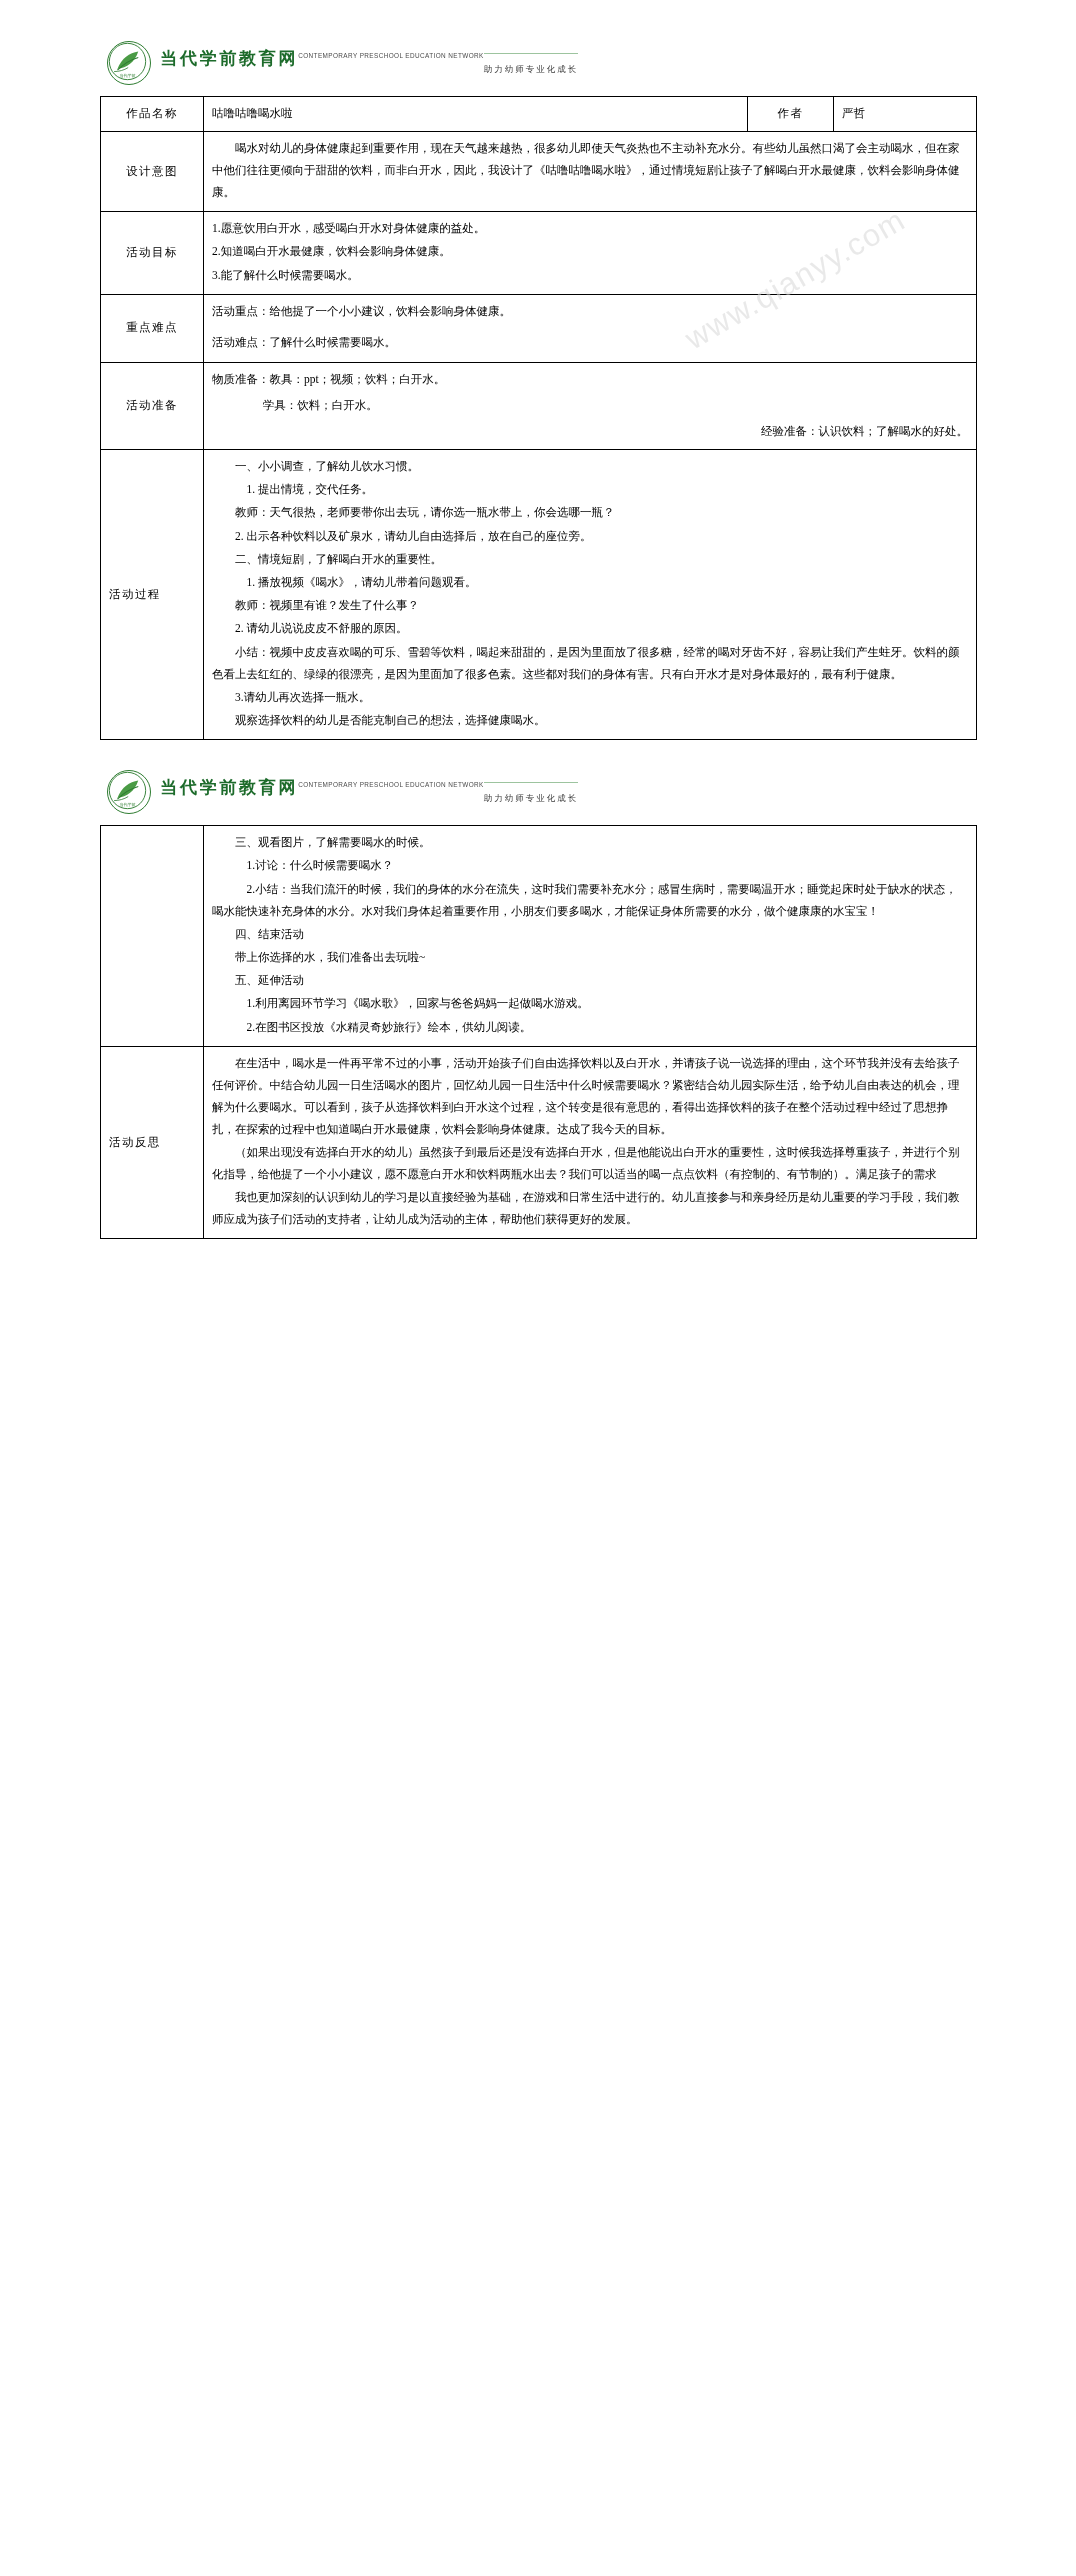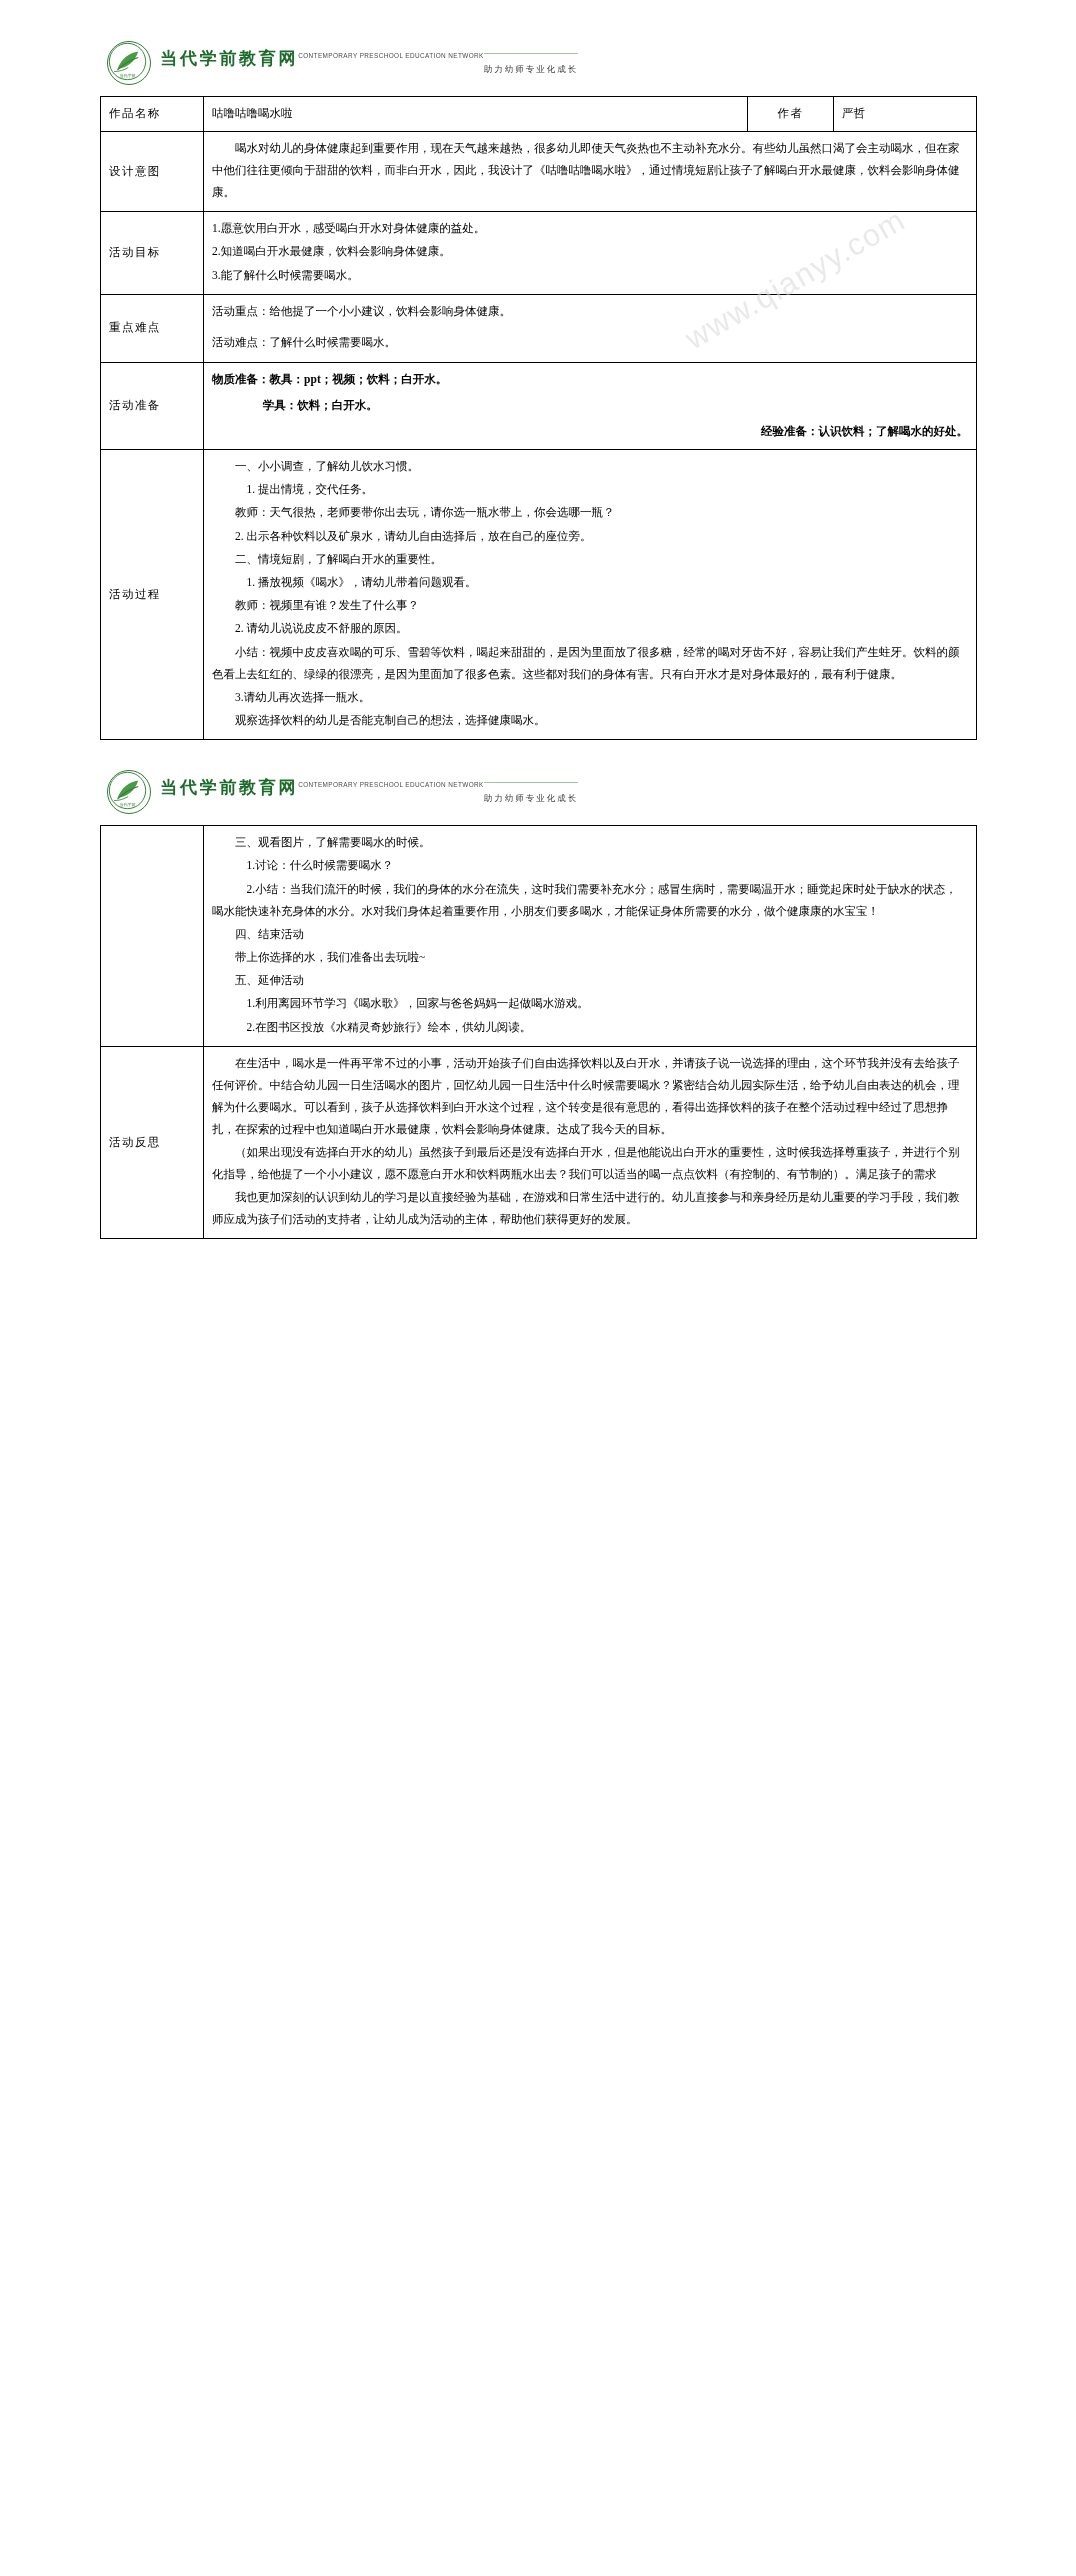--- a/index.html
+++ b/index.html
@@ -98,32 +98,33 @@
   table.doc td {
     border: 0.7px solid #000000;
     vertical-align: middle;
     padding: 6.1px 8.1px;
     font-size: 11.5px;
     line-height: 1.9;
     background: transparent;
   }
   td.label {
     width: 103px;
+    text-align: center;
     letter-spacing: 1.4px;
     vertical-align: middle;
   }
   td.val { vertical-align: middle; }
   td.top { vertical-align: top; padding-top: 9.5px; padding-bottom: 9.5px; }
   td.mid-label { width: 103px; text-align: left; letter-spacing: 1.4px; margin-left: 24px; }
   .cell-p { margin: 0 0 1.4px 0; }
   .indent1 { text-indent: 2em; }
   .indent2 { text-indent: 3em; }
   .w-author-label { width: 86px; text-align: center; letter-spacing: 1.4px; }
   .w-author-val { width: 143px; }
-  .prep-line { margin: 0 0 4.1px 0; font-weight: bold; }
+  .prep-line { margin: 0 0 4.1px 0; }
   .prep-line:last-child { margin-bottom: 0; text-align: right; }
   .pl-indent { padding-left: 4.4em; }
   .gap { height: 17.6px; }
 </style>
 </head>
 <body>
 
 <div class="page page-1">
 
   <div class="watermark wm-a">www.qianyy.com</div>

